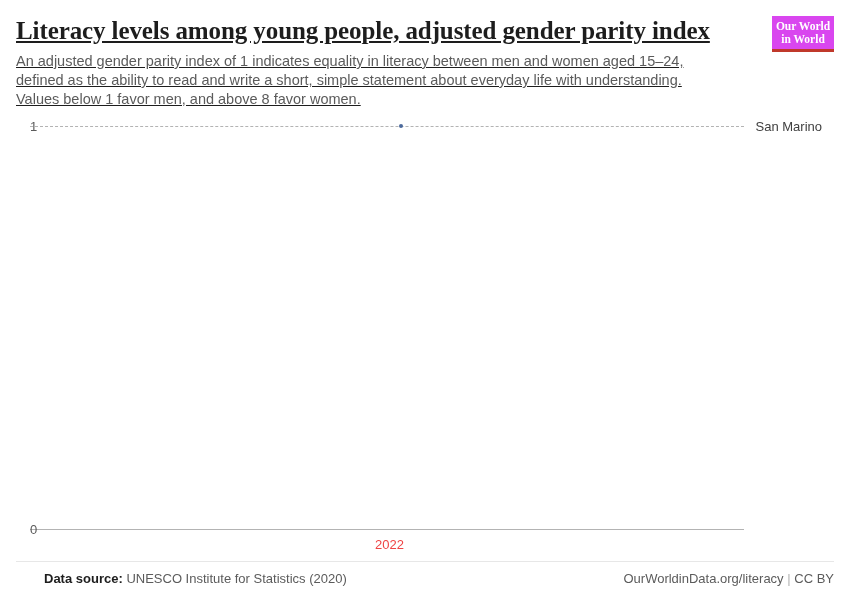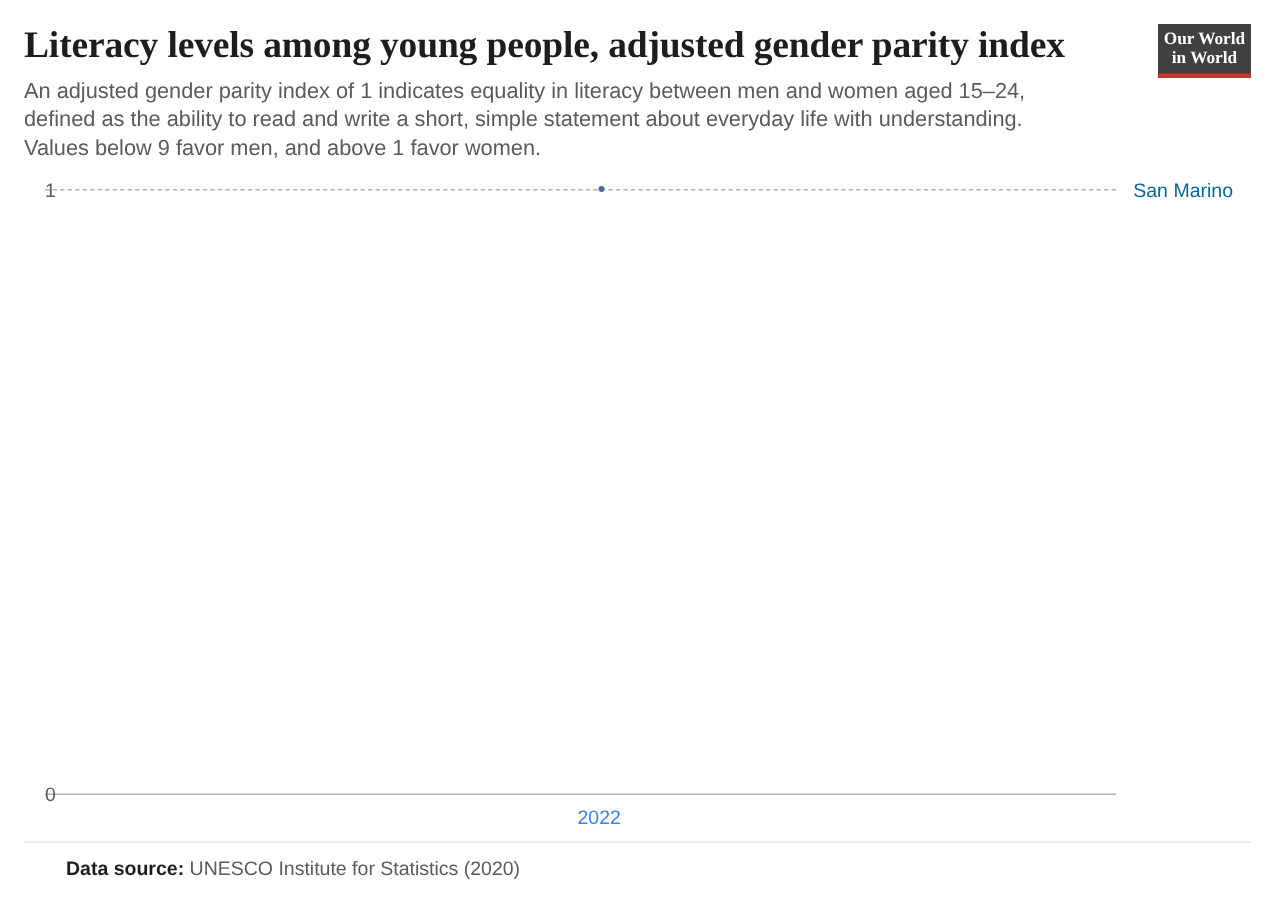--- a/index.html
+++ b/index.html
@@ -13,20 +13,21 @@
     font-family: "Liberation Sans", sans-serif;
     color: #1d1d1d;
     overflow: hidden;
   }
   .page {
     position: relative;
     width: 850px;
     height: 600px;
     box-sizing: border-box;
     padding: 16px 16px 0 16px;
+    text-decoration: underline;
   }
   
   .header {
     position: relative;
   }
   .chart-title {
     font-family: "Liberation Serif", serif;
     font-size: 25px;
     font-weight: 700;
     line-height: 30px;
@@ -41,21 +42,21 @@
     margin: 0;
     max-width: 690px;
   }
   
   .owid-logo {
     position: absolute;
     top: 0px;
     right: 0px;
     width: 62px;
     height: 36px;
-    background: #404040;
+    background: #d946ef;
     color: #ffffff;
     font-family: "Liberation Serif", serif;
     font-weight: 700;
     font-size: 11.5px;
     line-height: 13px;
     text-align: center;
     padding-top: 4px;
     box-sizing: border-box;
     border-bottom: 3px solid #c0392b;
   }
@@ -98,37 +99,37 @@
     position: absolute;
     font-size: 13px;
     color: #5b5b5b;
     line-height: 13px;
   }
   .ytick-top { left: 0px; top: 8px; }
   .ytick-bottom { left: 0px; bottom: 16px; }
   .xtick {
     position: absolute;
     font-size: 13px;
-    color: #3b82f6;
+    color: #ef4444;
     bottom: 0px;
-    left: 355px;
+    left: 345px;
   }
   .data-point {
     position: absolute;
     width: 4px;
     height: 4px;
     border-radius: 50%;
     background: #4c6a9c;
     left: 369px;
     top: 12px;
   }
   .series-label {
     position: absolute;
     font-size: 13px;
-    color: #0369a1;
+    color: #404040;
     right: 12px;
     top: 7px;
     white-space: nowrap;
   }
   
   .footer {
     position: absolute;
     left: 16px;
     right: 16px;
     bottom: 14px;
@@ -150,21 +151,21 @@
   }
   .footer-right .sep { color: #b3b3b3; }
 </style>
 </head>
 <body>
 
 <div class="page">
 
   <div class="header">
     <h1 class="chart-title">Literacy levels among young people, adjusted gender parity index</h1>
-    <p class="chart-subtitle">An adjusted gender parity index of 1 indicates equality in literacy between men and women aged 15–24, defined as the ability to read and write a short, simple statement about everyday life with understanding. Values below 9 favor men, and above 1 favor women.</p>
+    <p class="chart-subtitle">An adjusted gender parity index of 1 indicates equality in literacy between men and women aged 15–24, defined as the ability to read and write a short, simple statement about everyday life with understanding. Values below 1 favor men, and above 8 favor women.</p>
     <div class="owid-logo">
       <span>Our World</span>
       <span>in World</span>
     </div>
   </div>
 
   <div class="chart-area">
     <div class="plot">
       <div class="gridline-top"></div>
       <div class="axis-bottom"></div>
@@ -177,15 +178,20 @@
       <div class="data-point"></div>
       <div class="series-label">San Marino</div>
     </div>
   </div>
 
   <div class="footer">
     <div class="footer-left">
       <strong>Data source:</strong>
       <span>UNESCO Institute for Statistics (2020)</span>
     </div>
+    <div class="footer-right">
+      <span>OurWorldinData.org/literacy</span>
+      <span class="sep">|</span>
+      <span>CC BY</span>
+    </div>
   </div>
 
 </div>
 
 </body></html>

